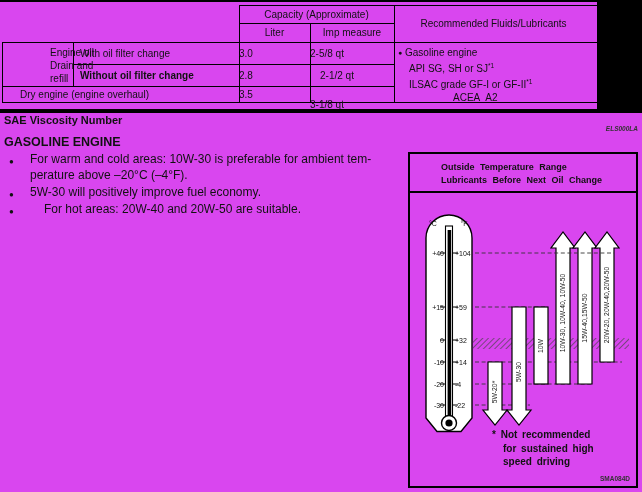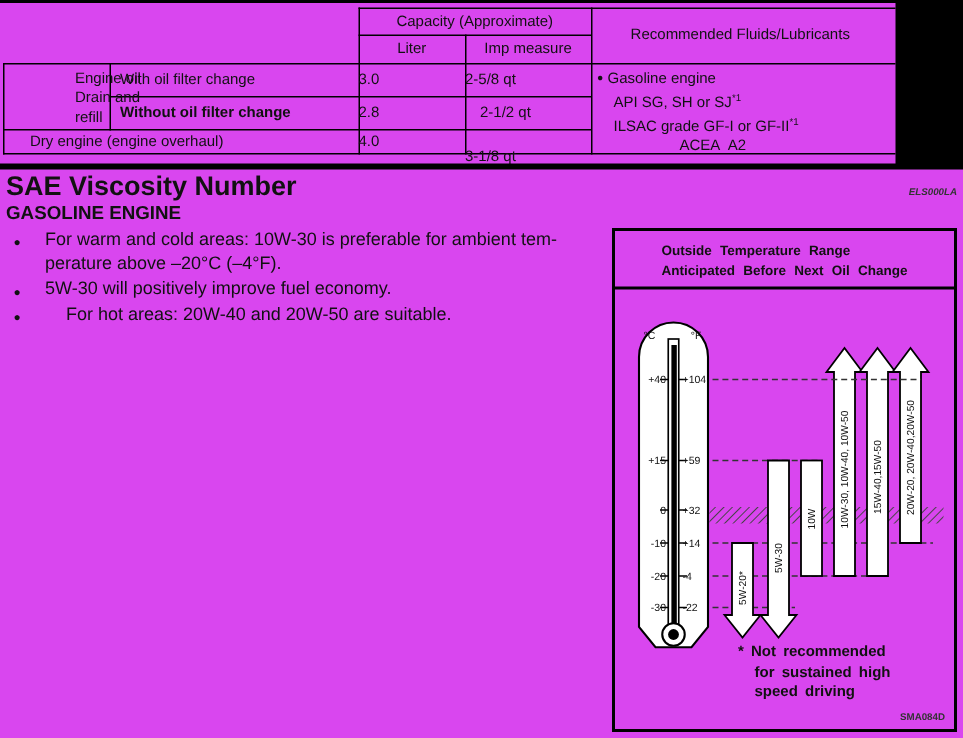--- a/index.html
+++ b/index.html
@@ -42,54 +42,54 @@
   <div class="abs t10 pre" style="left:8px;top:46px;width:64px;line-height:13px;margin-left:42px;">Engine oil
 Drain and
 refill</div>
   <div class="abs t10" style="left:80px;top:48px;">With oil filter change</div>
   <div class="cellnum" style="left:239px;top:48px;width:71px;">3.0</div>
   <div class="cellnum" style="left:310px;top:48px;width:84px;">2-5/8 qt</div>
   <div class="abs t10" style="left:80px;top:70px;font-weight:bold;">Without oil filter change</div>
   <div class="cellnum" style="left:239px;top:70px;width:71px;">2.8</div>
   <div class="cellnum" style="left:320px;top:70px;width:84px;">2-1/2 qt</div>
   <div class="abs t10" style="left:20px;top:89px;">Dry engine (engine overhaul)</div>
-  <div class="cellnum" style="left:239px;top:89px;width:71px;">4.0</div>
+  <div class="cellnum" style="left:239px;top:89px;width:71px;">3.5</div>
   <div class="cellnum" style="left:310px;top:99px;width:84px;">3-1/8 qt</div>
 
   <div class="abs t10" style="left:398px;top:46px;width:196px;line-height:13px;">
     <div><span style="font-size:7px;vertical-align:1px;">●</span>
       <span>Gasoline engine</span></div>
     <div style="padding-left:11px;"><span>API SG, SH or SJ</span><sup class="fn">*1</sup></div>
     <div style="padding-left:11px;"><span>ILSAC grade GF-I or GF-II</span><sup class="fn">*1</sup></div>
     <div style="padding-left:11px;"><span style="white-space:pre;margin-left:44px;">ACEA&nbsp; A2</span></div>
   </div>
 
   <div class="hline" style="left:0;top:109px;width:642px;height:4px;"></div>
 
-  <div class="abs" style="left:4px;top:114px;font-size:18px;font-weight:bold;">SAE Viscosity Number</div>
+  <div class="abs" style="left:4px;top:114px;font-size:11px;font-weight:bold;">SAE Viscosity Number</div>
   <div class="abs" style="left:538px;top:125px;width:100px;text-align:right;font-size:6.5px;font-style:italic;font-weight:bold;color:#333;">ELS000LA</div>
   <div class="abs" style="left:4px;top:135px;font-size:12.5px;font-weight:bold;">GASOLINE ENGINE</div>
 
   <div class="abs" style="left:9px;top:151px;width:392px;font-size:12px;line-height:16px;">
     <span style="position:absolute;left:0;top:3px;font-size:8px;">●</span>
     <span class="pre" style="display:block;margin-left:21px;">For warm and cold areas: 10W-30 is preferable for ambient tem-
 perature above –20°C (–4°F).</span>
   </div>
   <div class="abs" style="left:9px;top:184px;width:392px;font-size:12px;line-height:16px;">
     <span style="position:absolute;left:0;top:3px;font-size:8px;">●</span>
     <span style="display:block;margin-left:21px;">5W-30 will positively improve fuel economy.</span>
   </div>
   <div class="abs" style="left:9px;top:201px;width:392px;font-size:12px;line-height:16px;">
     <span style="position:absolute;left:0;top:3px;font-size:8px;">●</span>
     <span style="display:block;margin-left:35px;">For hot areas: 20W-40 and 20W-50 are suitable.</span>
   </div>
 
   <div class="abs" style="left:408px;top:152px;width:226px;height:332px;border:2px solid #000;"></div>
   <div class="abs" style="left:441px;top:162px;font-size:9px;font-weight:bold;word-spacing:3px;">Outside Temperature Range</div>
-  <div class="abs" style="left:441px;top:175px;font-size:9px;font-weight:bold;word-spacing:3px;">Anticipated Before Next Oil Change</div>
+  <div class="abs" style="left:441px;top:175px;font-size:9px;font-weight:bold;word-spacing:3px;">Lubricants Before Next Oil Change</div>
   <div class="hline" style="left:409px;top:191px;width:228px;height:1.5px;"></div>
 
   <svg class="abs" style="left:410px;top:210px;" width="226" height="276" viewBox="410 210 226 276">
     <defs>
       <pattern id="hatch" width="4" height="4" patternUnits="userSpaceOnUse" patternTransform="rotate(45)">
         <line x1="0" y1="0" x2="0" y2="4" stroke="#444" stroke-width="1.3"></line>
       </pattern>
     </defs>
 
     <rect x="473" y="338" width="156" height="11" fill="url(#hatch)"></rect>

